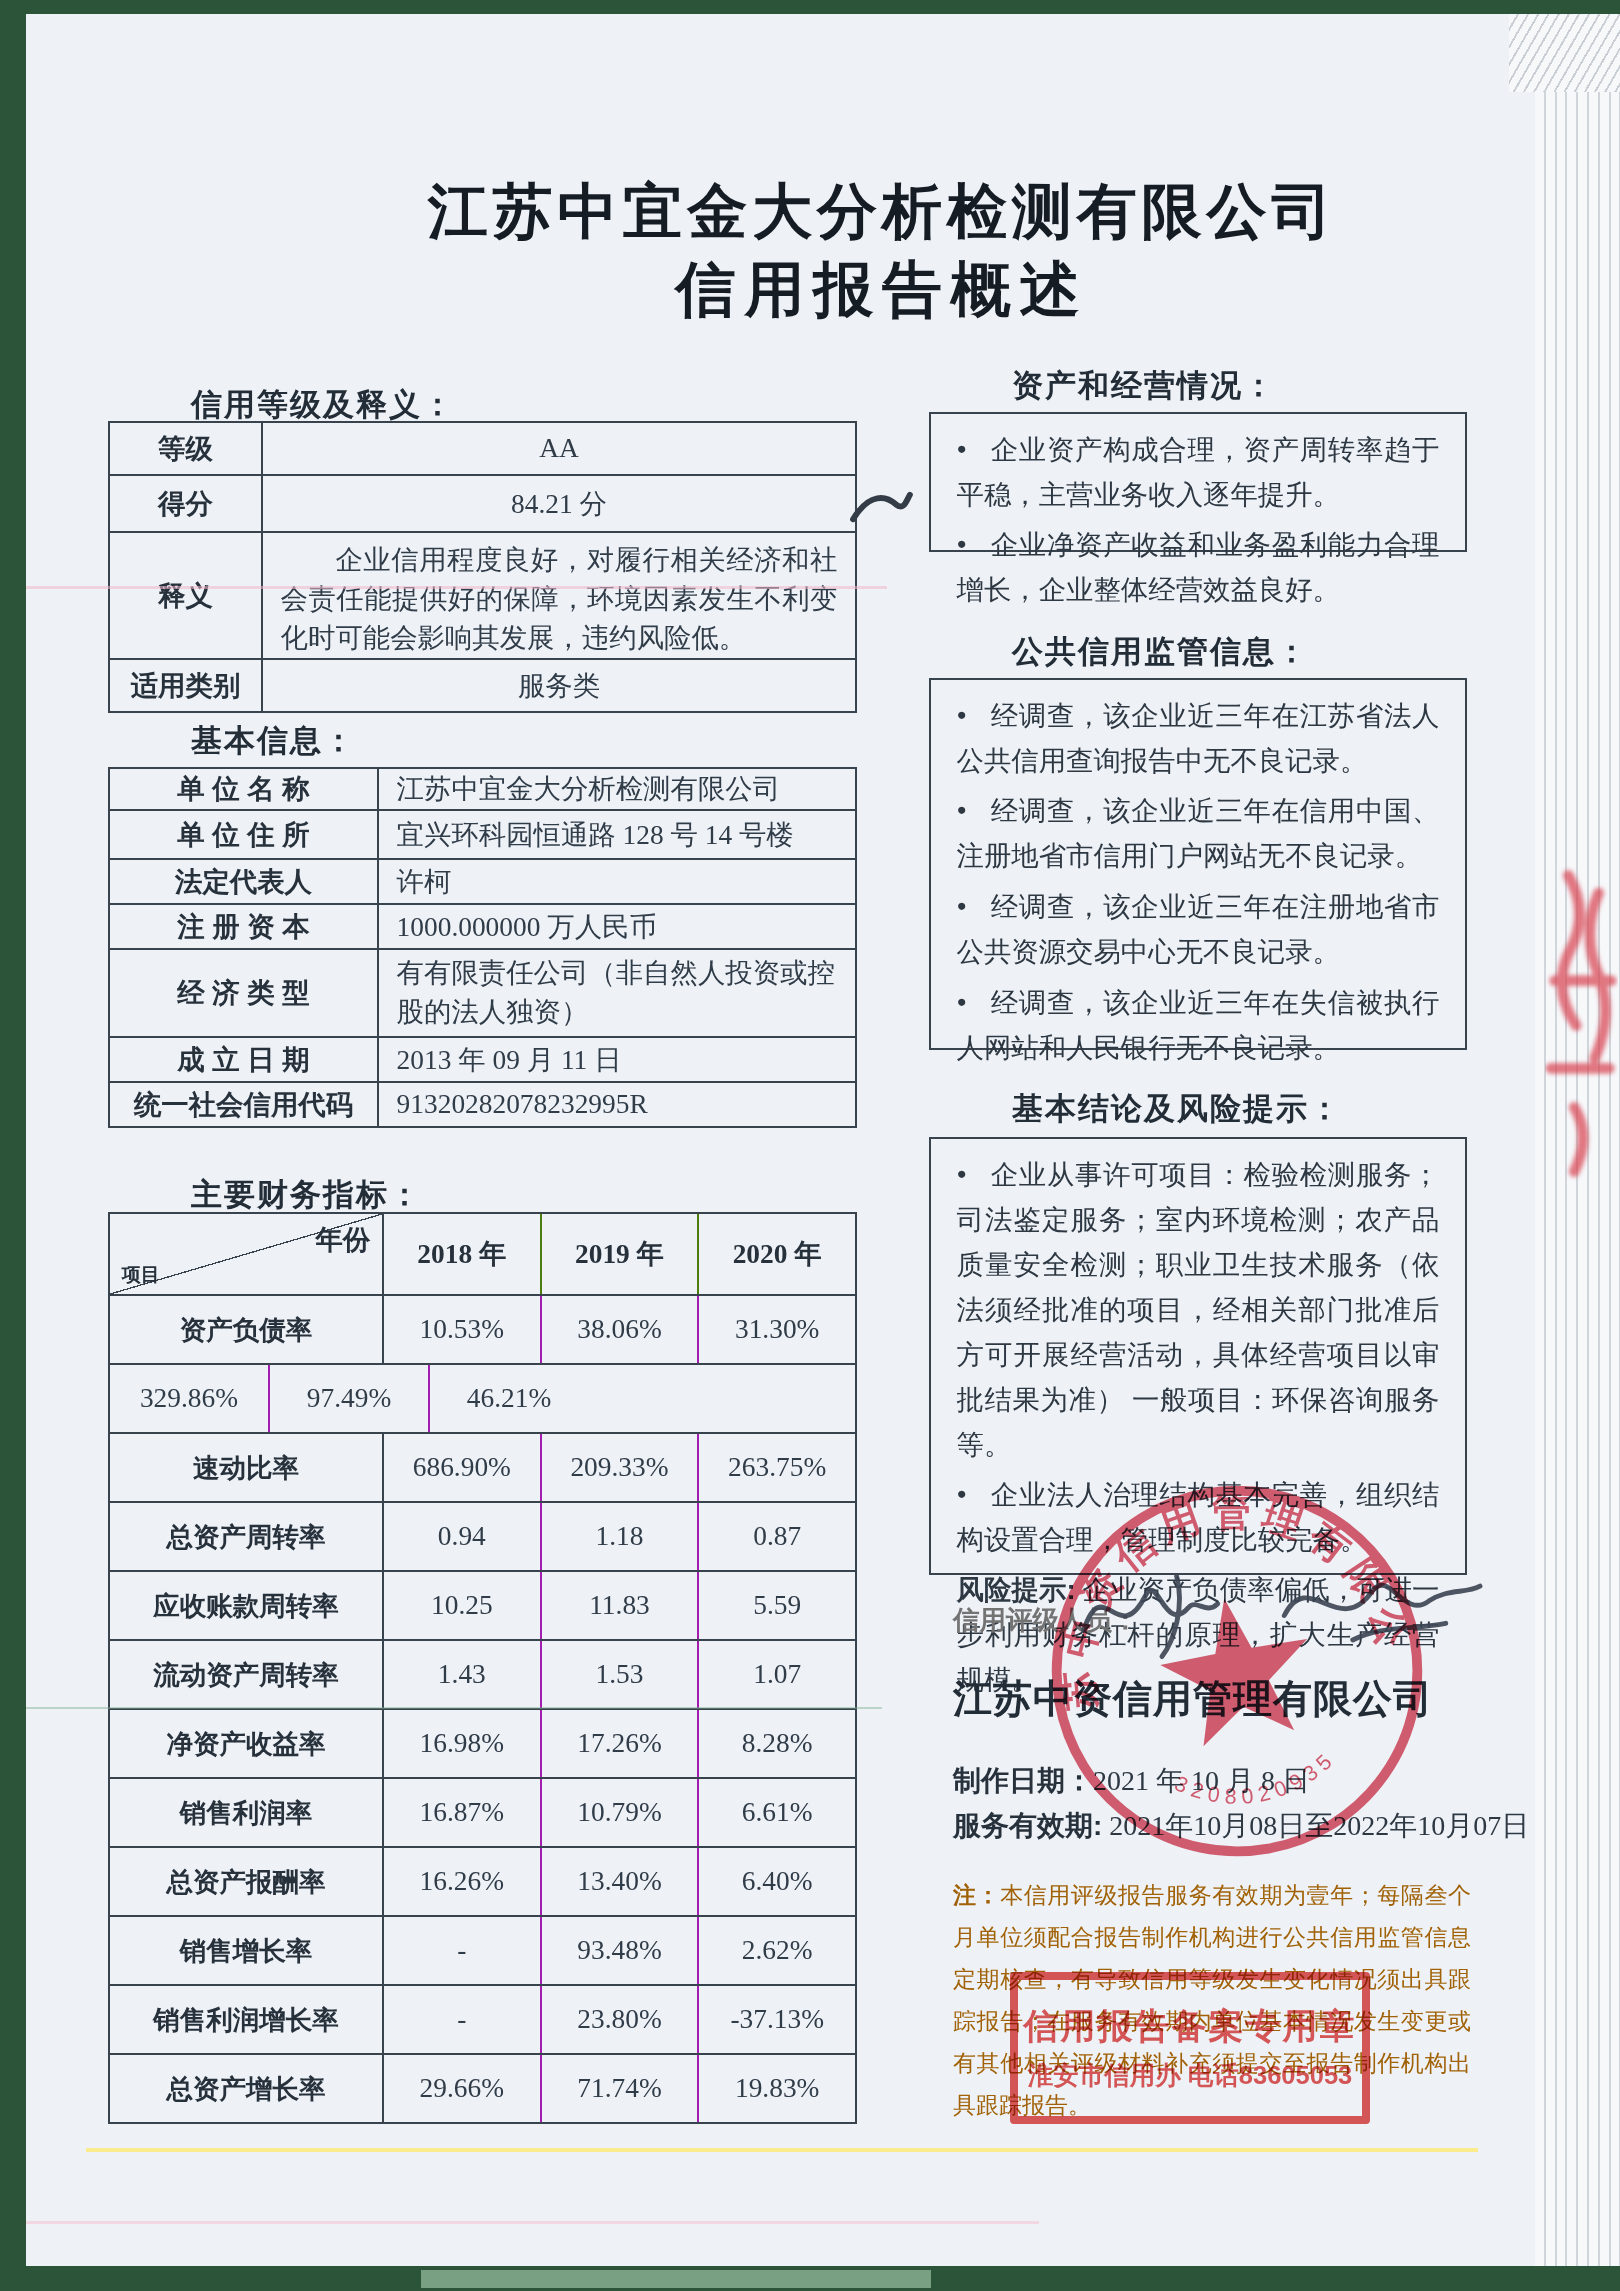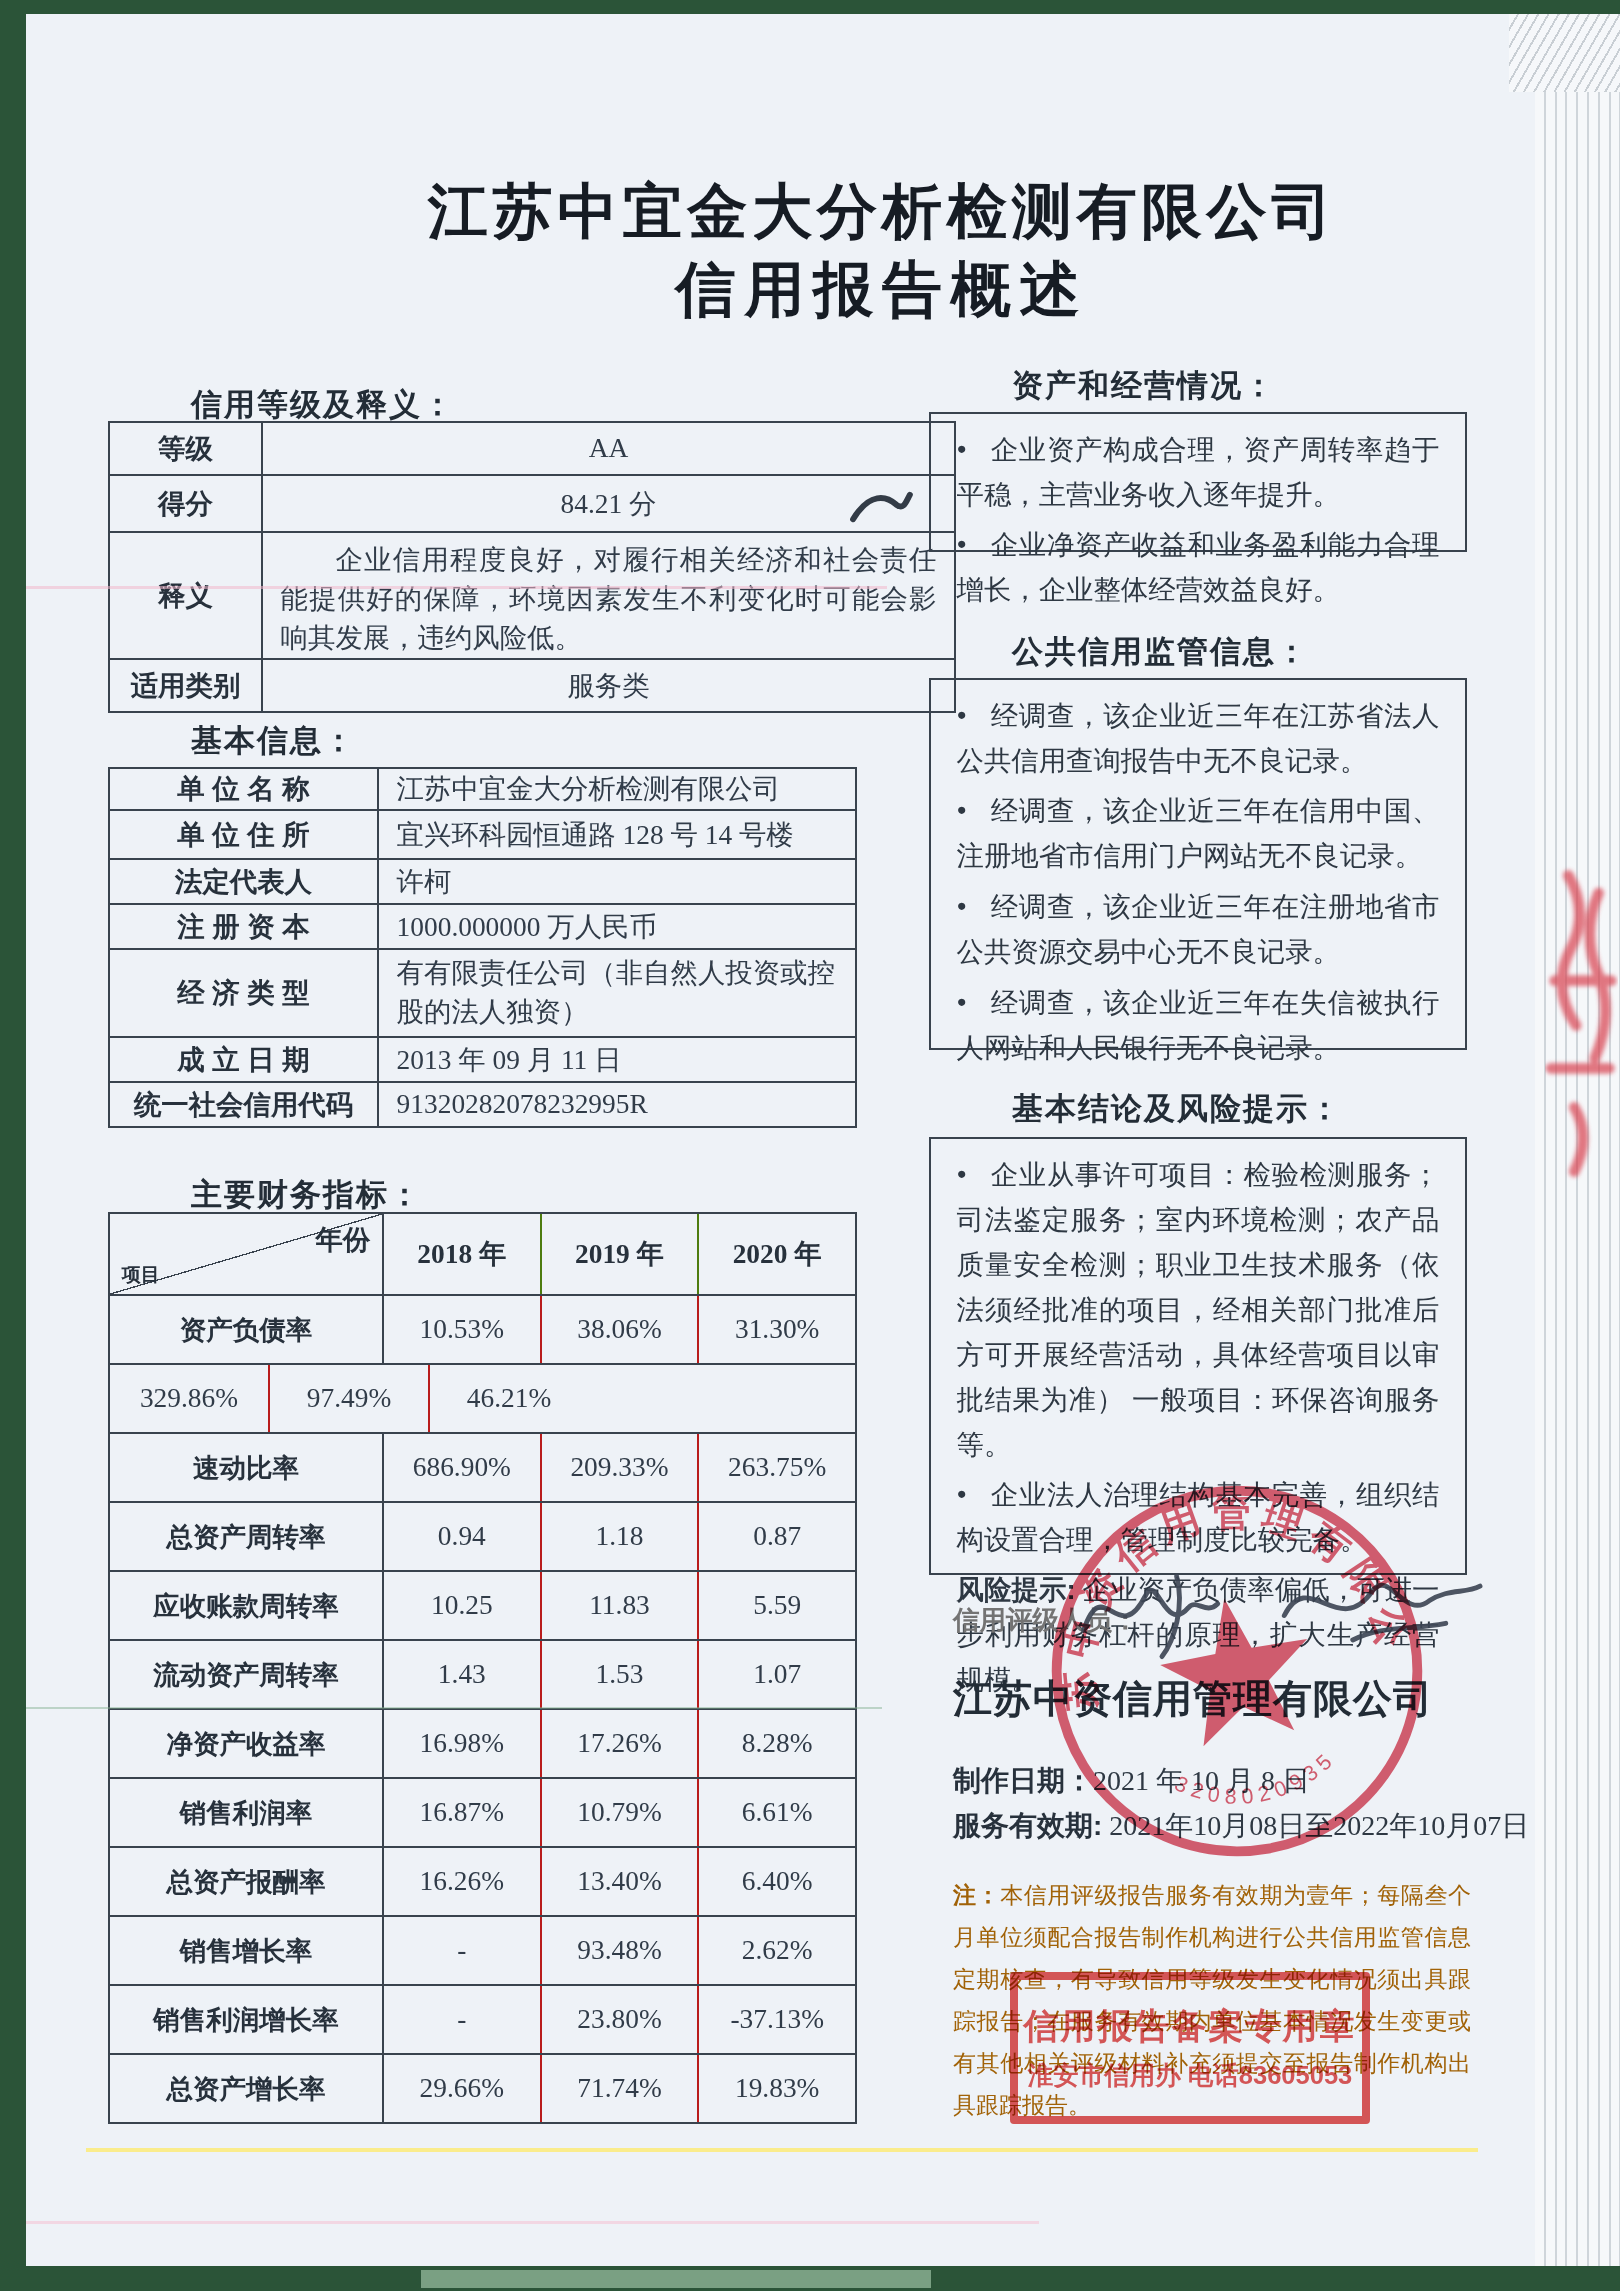--- a/index.html
+++ b/index.html
@@ -45,21 +45,21 @@
      font-family:"Liberation Sans","DejaVu Sans",sans-serif;color:#27313c}
   .fdiag .c-bot{position:absolute;left:11.8px;bottom:5.9px;font-weight:700;font-size:19px;
      font-family:"Liberation Sans","DejaVu Sans",sans-serif;color:#27313c}
   .fy{width:158px;border-right:2px solid #4d7c0f;display:flex;align-items:center;justify-content:center;
       font-weight:700;font-size:27.4px;color:#27313c}
   .fy:last-child{border-right:none}
   .frow{display:flex;height:67px;border-top:2px solid #39434e}
   .flab{width:272px;flex:none;display:flex;align-items:center;justify-content:center;
         font-family:"Liberation Sans","DejaVu Sans",sans-serif;font-weight:700;font-size:26.5px;
         color:#27313c;border-right:2px solid #39434e}
-  .fv{width:158px;border-right:2px solid #b91c1c;display:flex;align-items:center;justify-content:center;
+  .fv{width:158px;border-right:2px solid #a21caf;display:flex;align-items:center;justify-content:center;
       font-size:27.4px;color:#313c49}
   .fv:last-child{border-right:none}
 
   
   .boxed{position:absolute;border:2.9px solid #39434e;z-index:10;box-sizing:border-box;
          padding:7.8px 25.5px;font-size:27.4px;line-height:45px;color:#2e3843;text-align:justify}
   .bullet-para{margin:3.9px 0}
   .dot{font-size:16.7px;vertical-align:4.9px;margin-right:23.5px;color:#2e3843}
   .risk-label{font-family:"Liberation Sans","DejaVu Sans",sans-serif;font-weight:700}
 
@@ -97,21 +97,21 @@
   <div class="edge-stack"></div>
   <div class="edge-corner"></div>
 
   <div class="title">
     <div>江苏中宜金大分析检测有限公司</div>
     <div style="letter-spacing:8.8px">信用报告概述</div>
   </div>
 
   <div class="sechead" style="left:191px;top:384px">信用等级及释义：</div>
 
-  <div class="tbl t1" style="left:108px;top:421px;width:848px">
+  <div class="tbl t1" style="left:108px;top:421px;width:749px">
     <div class="trow" style="height:51px">
       <div class="tlab">等级</div>
       <div class="tval">AA</div>
     </div>
     <div class="trow" style="height:55px">
       <div class="tlab">得分</div>
       <div class="tval">84.21 分</div>
     </div>
     <div class="trow" style="height:125px">
       <div class="tlab">释义</div>

